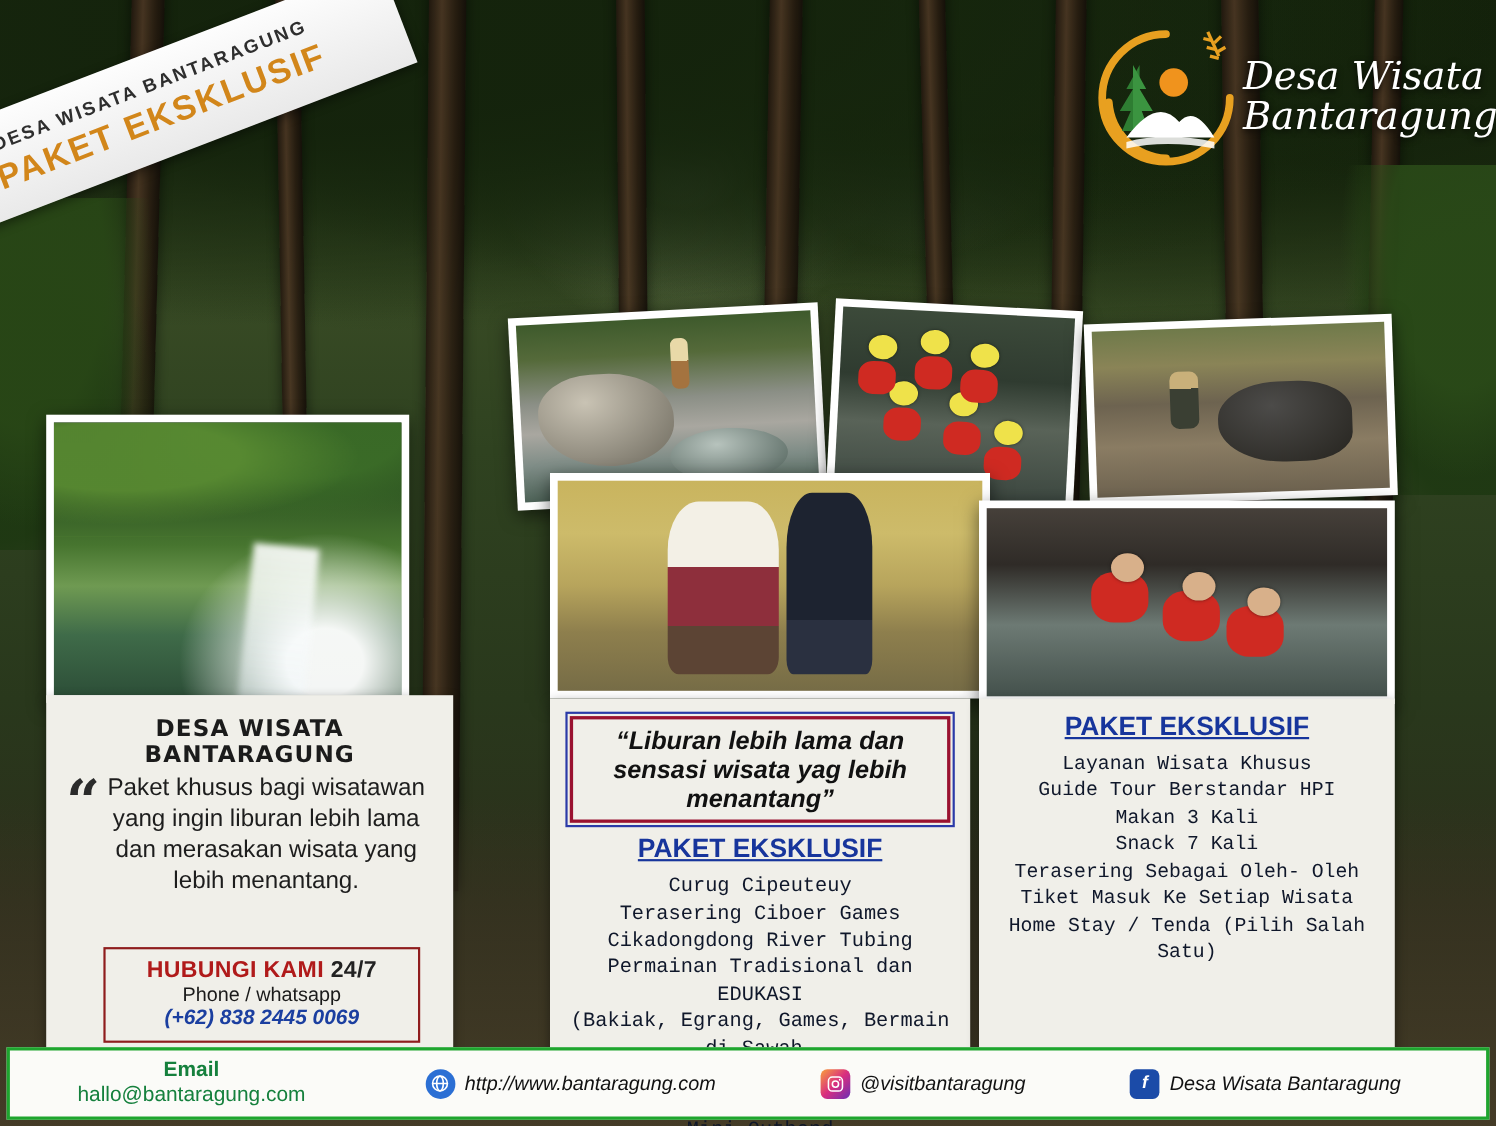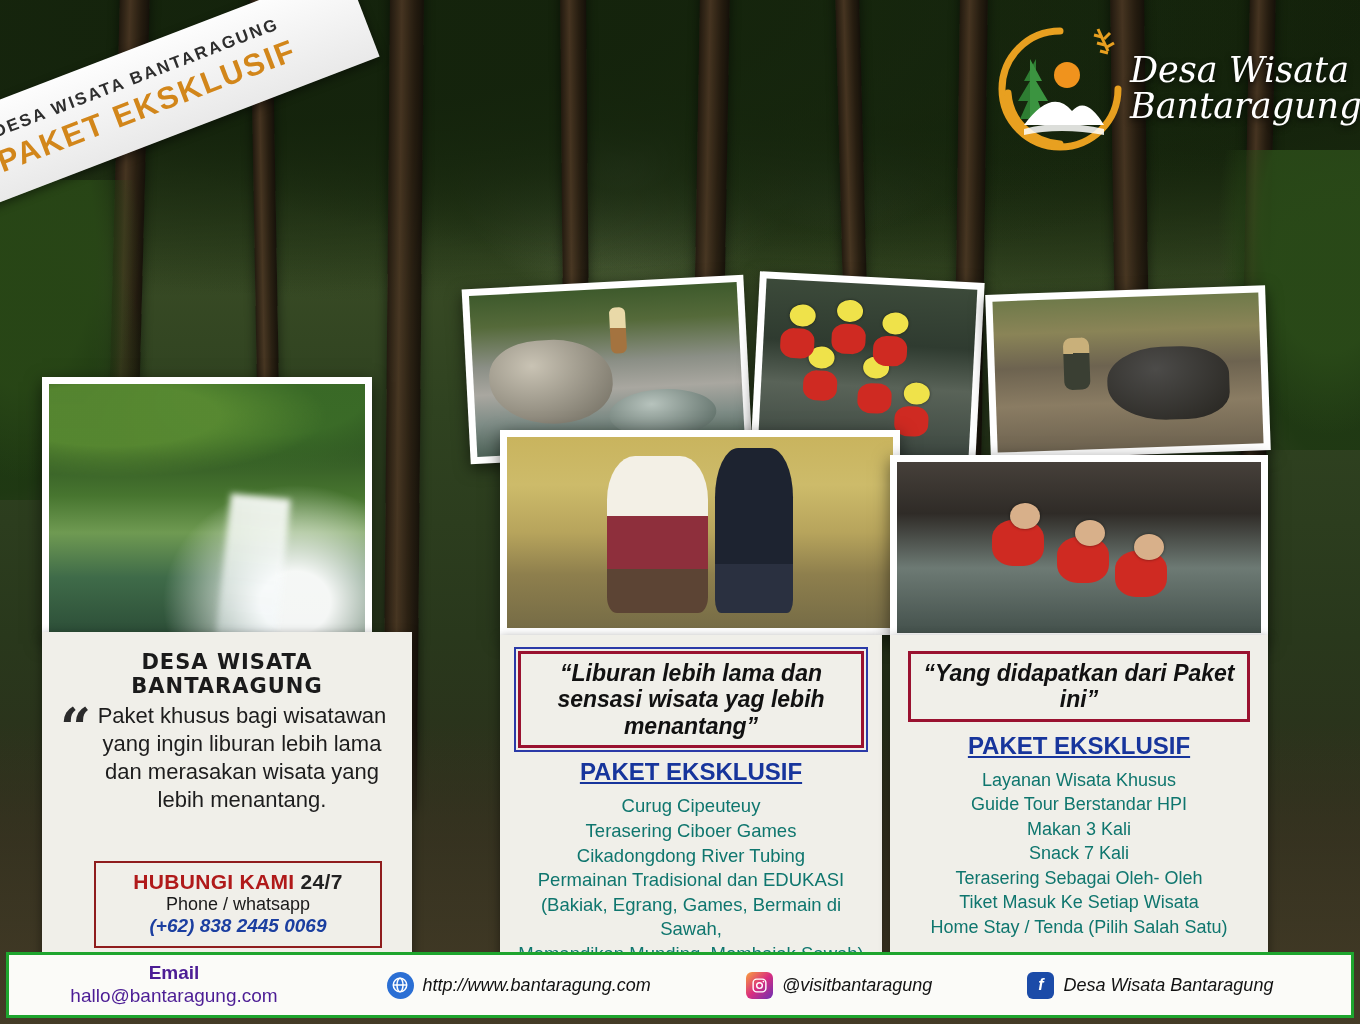--- a/index.html
+++ b/index.html
@@ -364,43 +364,43 @@
   }
   .pkg-list {
     list-style: none;
     margin: 0;
     padding: 0;
     text-align: center;
   }
   .pkg-list li {
     font-size: 18.5px;
     line-height: 1.33;
-    color: #0f766e;
-    font-family: Liberation Sans, sans-serif;
+    color: #0f172a;
+    font-family: Liberation Mono, monospace;
   }
   .pkg-list.right li { font-size: 18px; line-height: 1.36; }
 
   
   .footer {
     position: absolute;
     left: 6px;
     right: 6px;
     bottom: 6px;
     height: 66px;
     background: #fbfbf8;
     border: 3px solid #1ea52e;
     display: flex;
     align-items: center;
     box-sizing: border-box;
   }
   .footer-email {
     width: 330px;
     text-align: center;
     line-height: 1.2;
-    color: #4c1d95;
+    color: #15803d;
     font-size: 19px;
   }
   .footer-email .t { font-weight: 700; }
   .footer-items {
     flex: 1;
     display: flex;
     align-items: center;
     justify-content: space-around;
     padding-right: 30px;
   }
@@ -551,23 +551,20 @@
       <li>Terasering Ciboer Games</li>
       <li>Cikadongdong River Tubing</li>
       <li>Permainan Tradisional dan EDUKASI</li>
       <li>(Bakiak, Egrang, Games, Bermain di Sawah,</li>
       <li>Memandikan Munding, Membajak Sawah)</li>
       <li>Mini Outbond</li>
     </ul>
   </div>
 
   <div class="panel panel-right">
-    <div class="headline-box red-only">
-      <div class="headline-text">“Yang didapatkan dari Paket ini”</div>
-    </div>
     <div class="pkg-title">PAKET EKSKLUSIF</div>
     <ul class="pkg-list right">
       <li>Layanan Wisata Khusus</li>
       <li>Guide Tour Berstandar HPI</li>
       <li>Makan 3 Kali</li>
       <li>Snack 7 Kali</li>
       <li>Terasering Sebagai Oleh- Oleh</li>
       <li>Tiket Masuk Ke Setiap Wisata</li>
       <li>Home Stay / Tenda (Pilih Salah Satu)</li>
     </ul>

